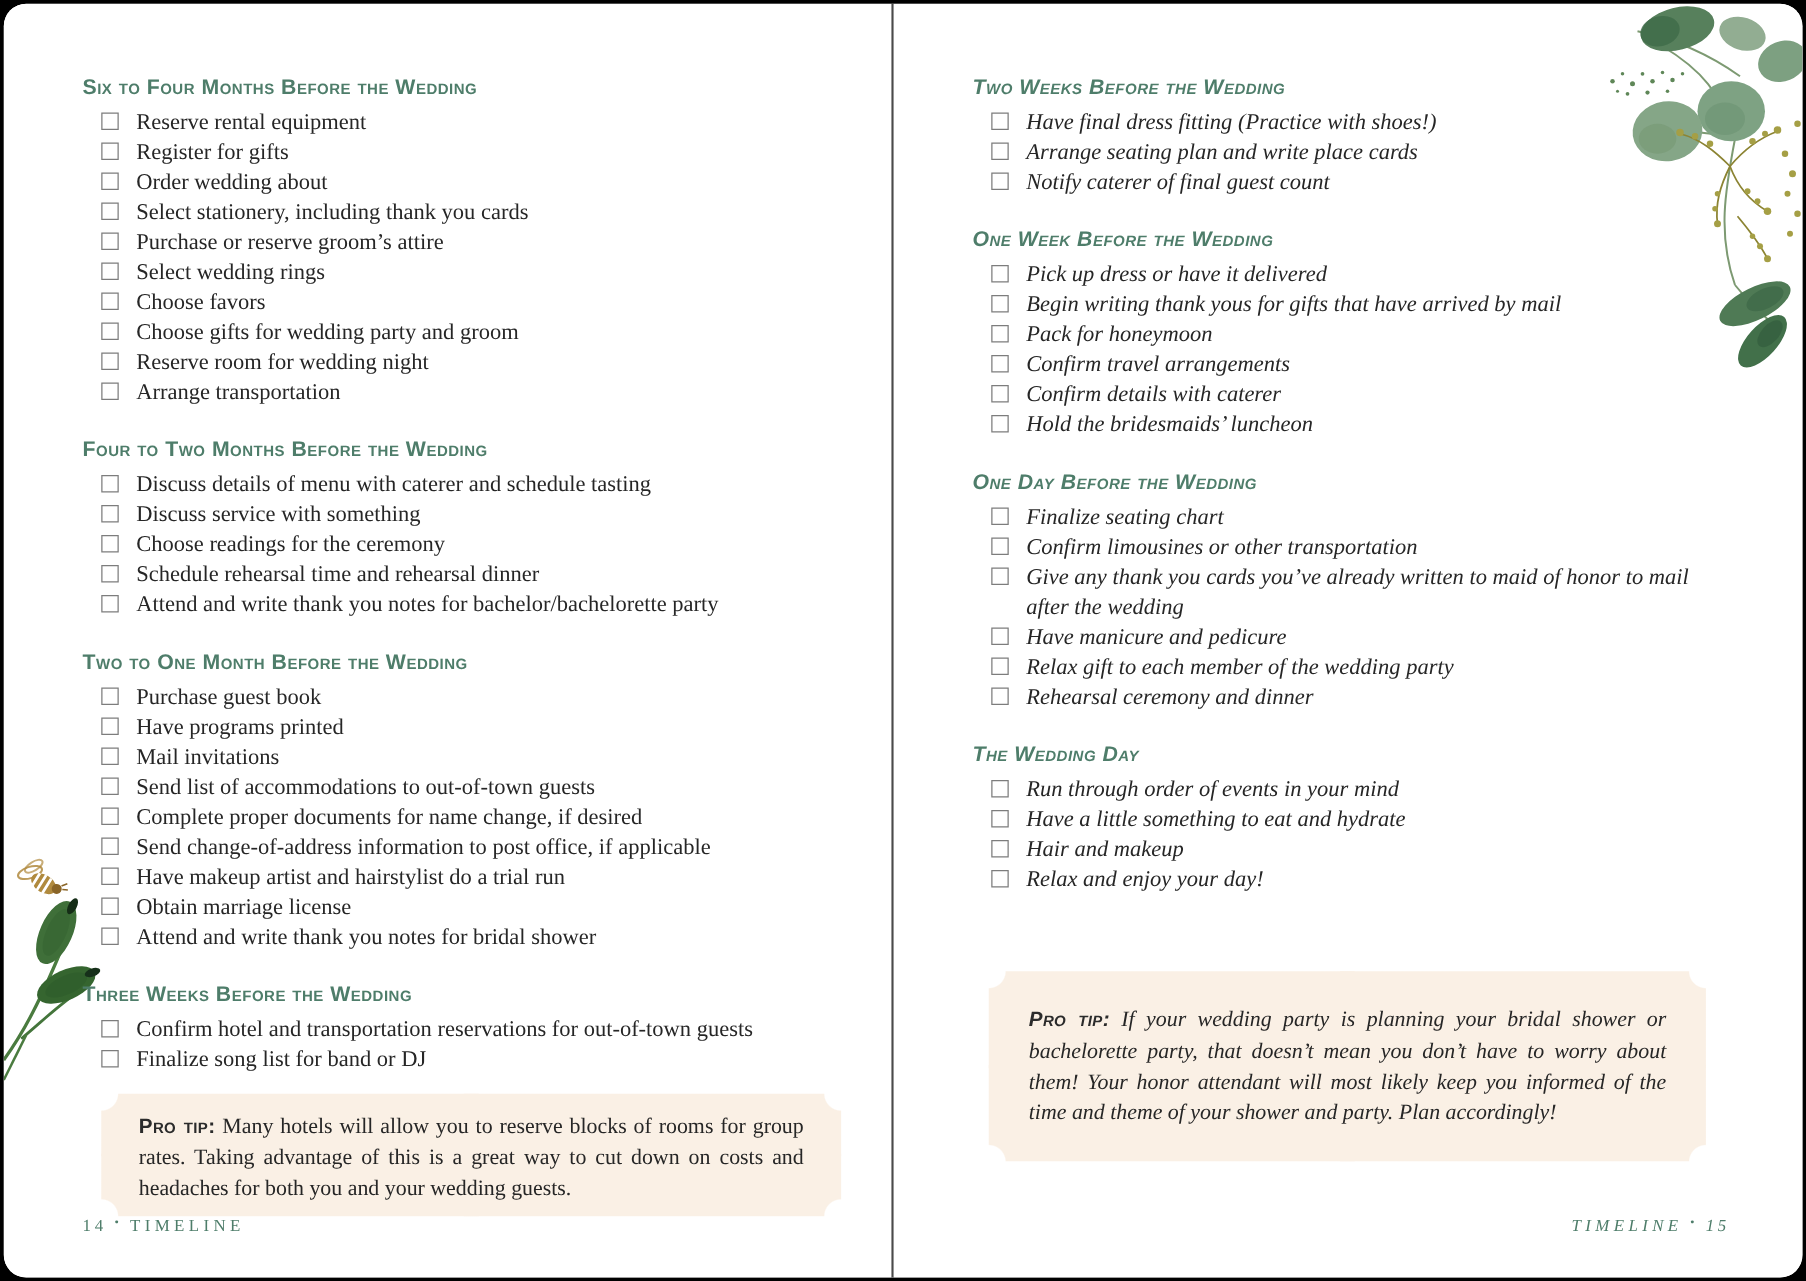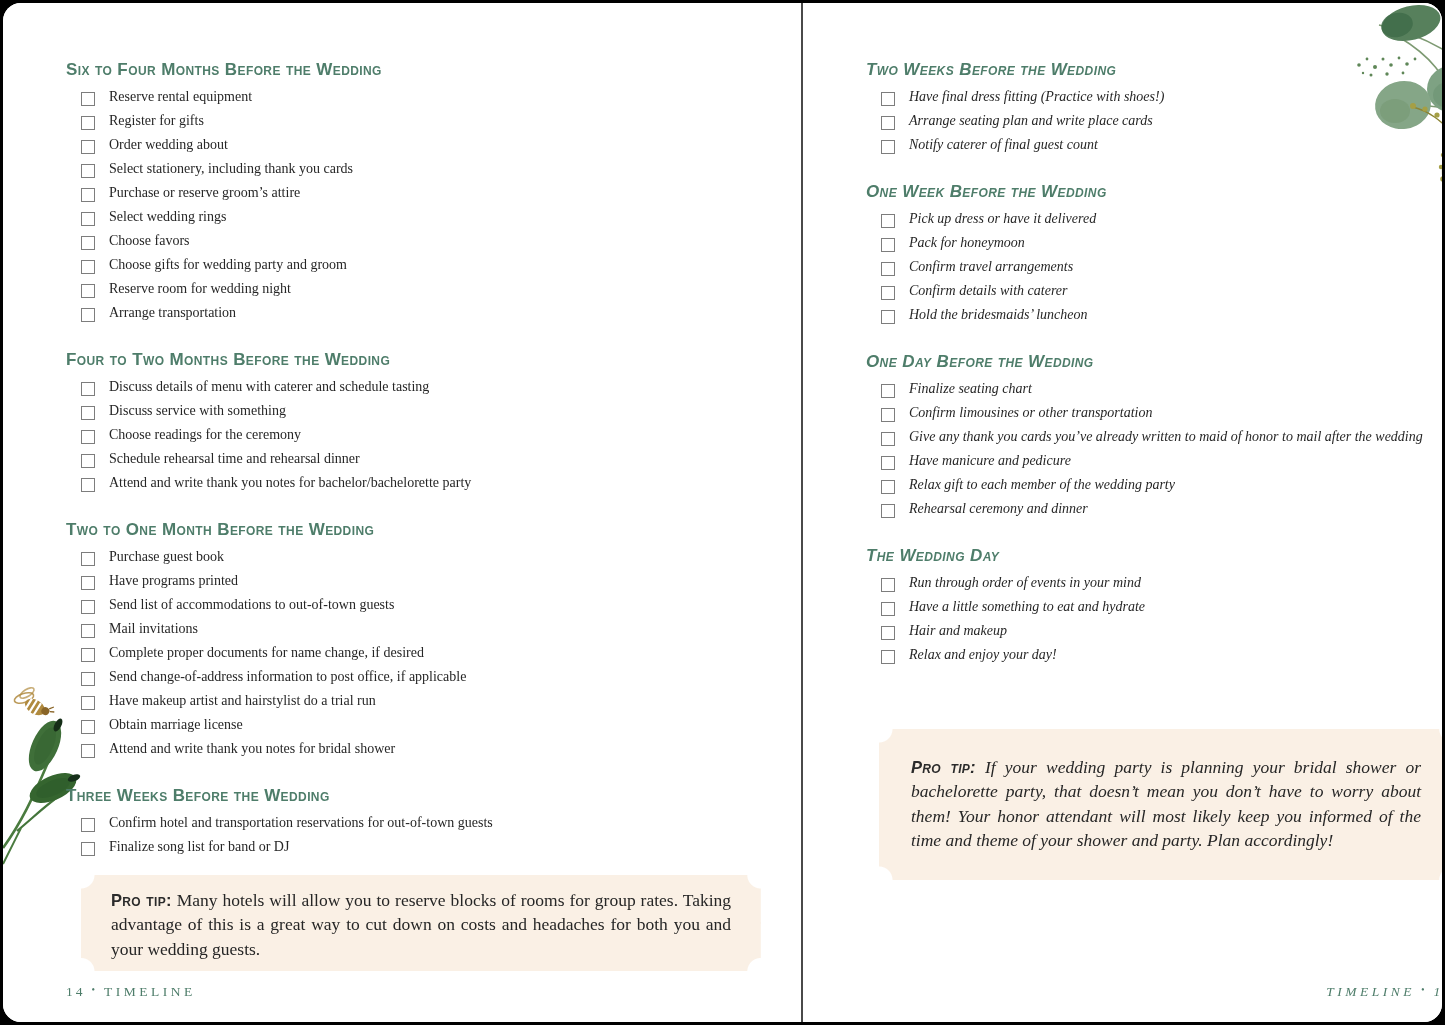--- a/index.html
+++ b/index.html
@@ -16,21 +16,21 @@
     border-radius:18px;
     overflow:hidden;
     display:flex;
   }
   .page{
     flex:1 1 0;
     position:relative;
     display:flex;
     flex-direction:column;
     padding-top:56px;
-    padding-bottom:22px;
+    padding-bottom:33px;
     box-sizing:border-box;
     background:#fff;
   }
   .page.left{ padding-left:63px; padding-right:40px; }
   .page.right{ padding-left:63px; padding-right:58px;font-style:italic; }
   .divider{
     flex:0 0 2px;
     background:#4a4a4a;
   }
   .content{ position:relative; z-index:2; }
@@ -41,23 +41,23 @@
     font-weight:700;
     font-size:17px;
     line-height:22px;
     letter-spacing:.4px;
     color:var(--green,#4e7d6a);
     margin:0 0 4px 0;
   }
   ul.items{ list-style:none; margin:0; padding:0 0 0 15px; }
   li.item{
     display:flex;
-    align-items:center;
+    align-items:flex-start;
     gap:14px;
-    font-size:14px;
+    font-size:18px;
     line-height:24px;
     color:var(--ink,#262626);
   }
   .checkbox{
     flex:0 0 auto;
     width:12px;height:12px;
     border:1.5px solid var(--box-border,#7d7d7d);
     background:#fff;
     margin-top:4.5px;
   }
@@ -65,21 +65,21 @@
   .protip{
     --r:13px;
     position:relative;
     box-sizing:border-box;
     background:
       radial-gradient(circle at 0 0,        transparent var(--r), var(--protip-bg,#faf0e5) calc(var(--r) + 1px)) top left    / 51% 51% no-repeat,
       radial-gradient(circle at 100% 0,     transparent var(--r), var(--protip-bg,#faf0e5) calc(var(--r) + 1px)) top right   / 51% 51% no-repeat,
       radial-gradient(circle at 0 100%,     transparent var(--r), var(--protip-bg,#faf0e5) calc(var(--r) + 1px)) bottom left / 51% 51% no-repeat,
       radial-gradient(circle at 100% 100%,  transparent var(--r), var(--protip-bg,#faf0e5) calc(var(--r) + 1px)) bottom right/ 51% 51% no-repeat;
   }
-  .protip.left-box{ margin:16px 0 0 15px; width:680px; padding:13px 30px 11px; }
+  .protip.left-box{ margin:16px 0 0 15px; width:592px; padding:13px 30px 11px; }
   .protip.right-box{ margin:62px 0 0 13px; width:574px; padding:26px 32px 28px; }
   .protip-text{
     margin:0;
     font-size:17.5px;
     line-height:24.3px;
     color:var(--ink,#262626);
     text-align:justify;
   }
   .protip-label{
     font-family:"Liberation Sans", sans-serif;
@@ -221,25 +221,25 @@
               <li class="item">
                 <span class="checkbox"></span>
                 <span class="item-label">Purchase guest book</span>
               </li>
               <li class="item">
                 <span class="checkbox"></span>
                 <span class="item-label">Have programs printed</span>
               </li>
               <li class="item">
                 <span class="checkbox"></span>
+                <span class="item-label">Mail invitations</span>
+              </li>
+              <li class="item">
+                <span class="checkbox"></span>
                 <span class="item-label">Send list of accommodations to out-of-town guests</span>
-              </li>
-              <li class="item">
-                <span class="checkbox"></span>
-                <span class="item-label">Mail invitations</span>
               </li>
               <li class="item">
                 <span class="checkbox"></span>
                 <span class="item-label">Complete proper documents for name change, if desired</span>
               </li>
               <li class="item">
                 <span class="checkbox"></span>
                 <span class="item-label">Send change-of-address information to post office, if applicable</span>
               </li>
               <li class="item">
@@ -372,20 +372,24 @@
           </section>
           <section class="section">
             <h2 class="section-heading">One Week Before the Wedding</h2>
             <ul class="items">
               <li class="item">
                 <span class="checkbox"></span>
                 <span class="item-label">Pick up dress or have it delivered</span>
               </li>
               <li class="item">
                 <span class="checkbox"></span>
+                <span class="item-label">Begin writing thank yous for gifts that have arrived by mail</span>
+              </li>
+              <li class="item">
+                <span class="checkbox"></span>
                 <span class="item-label">Pack for honeymoon</span>
               </li>
               <li class="item">
                 <span class="checkbox"></span>
                 <span class="item-label">Confirm travel arrangements</span>
               </li>
               <li class="item">
                 <span class="checkbox"></span>
                 <span class="item-label">Confirm details with caterer</span>
               </li>

